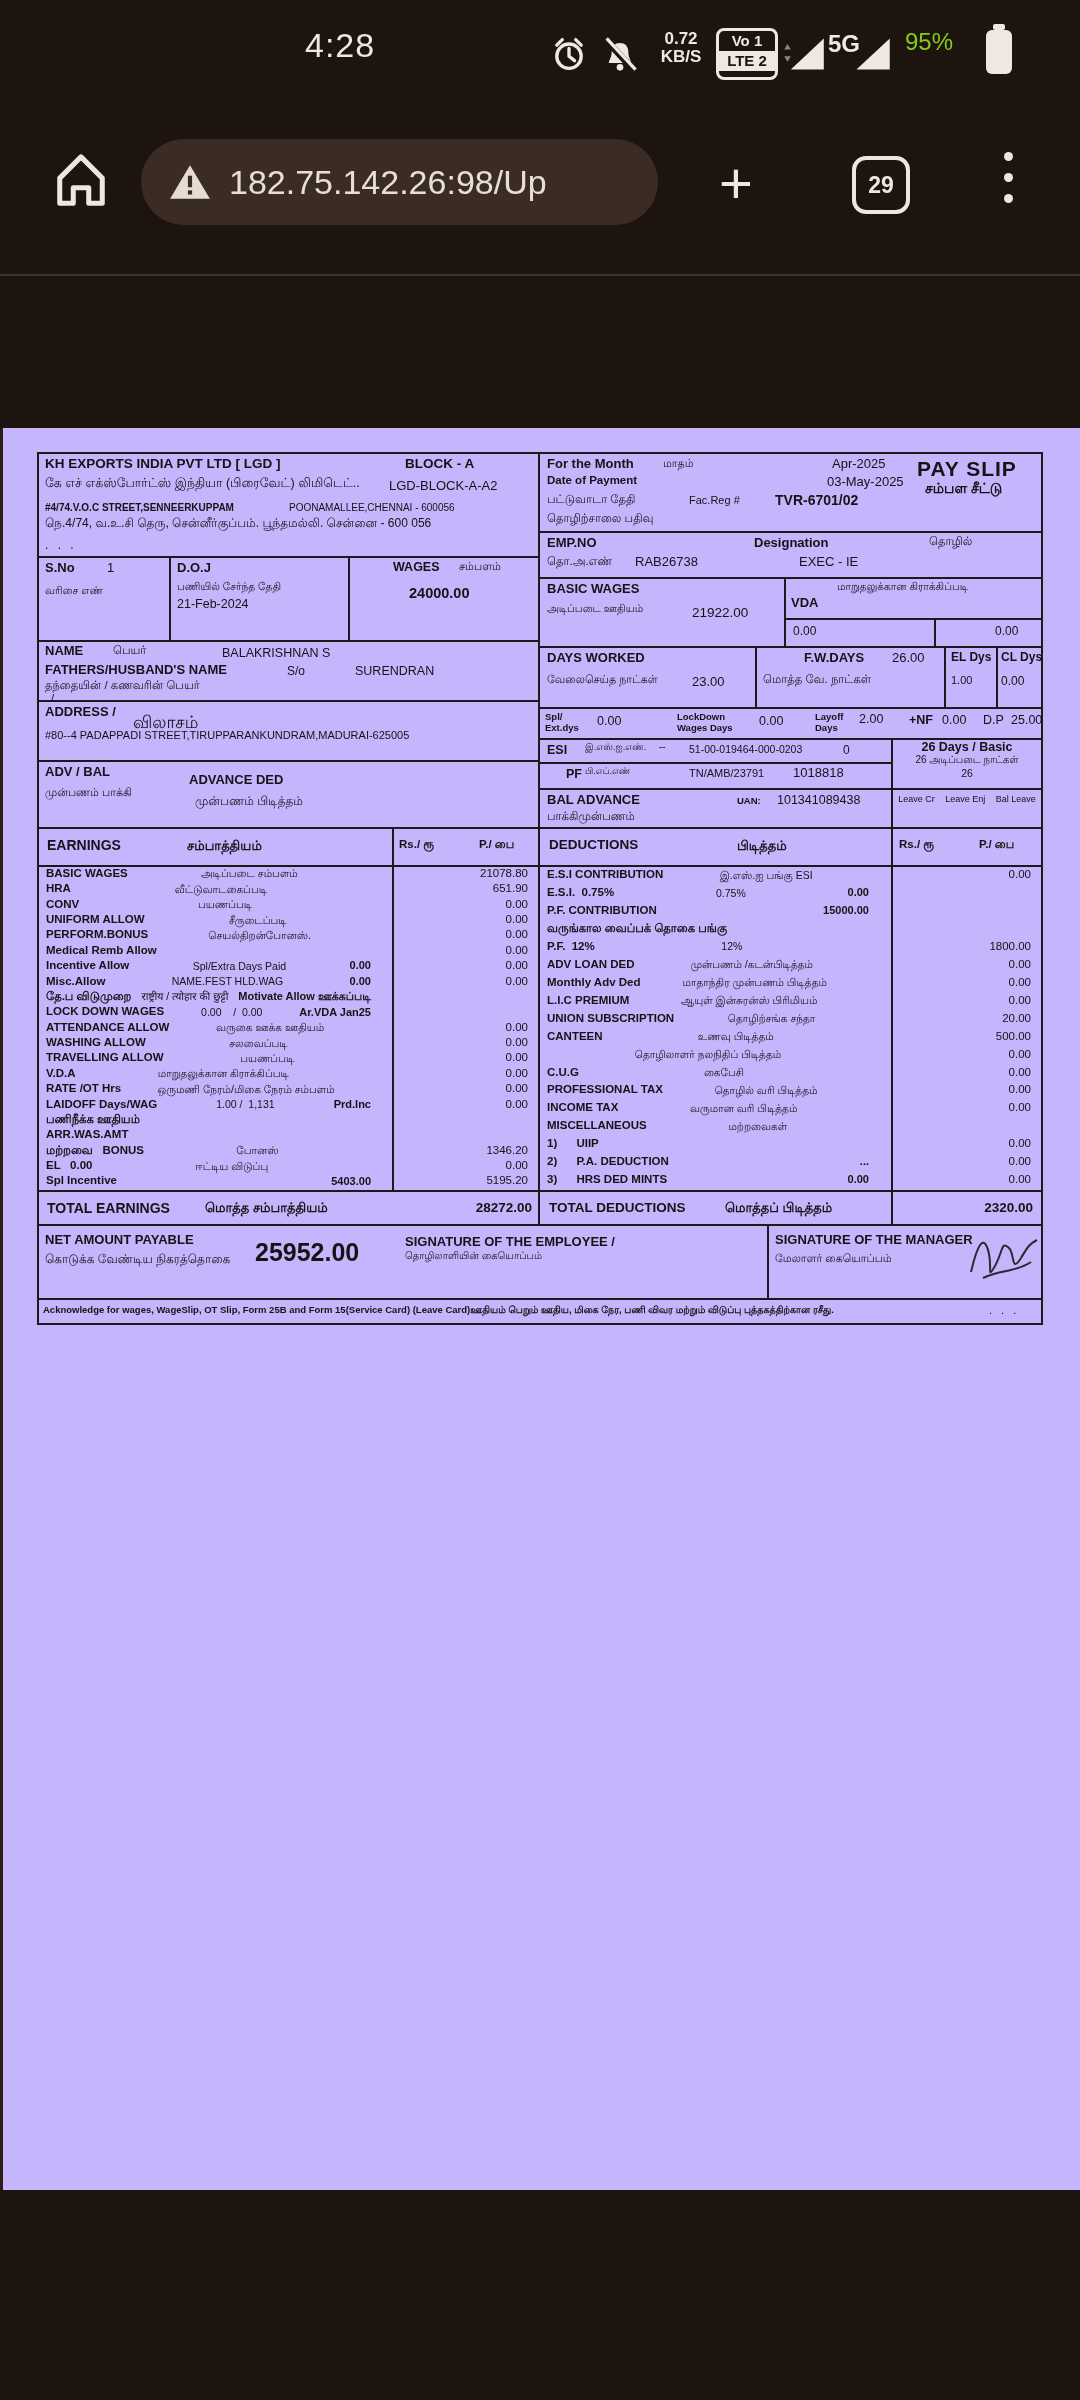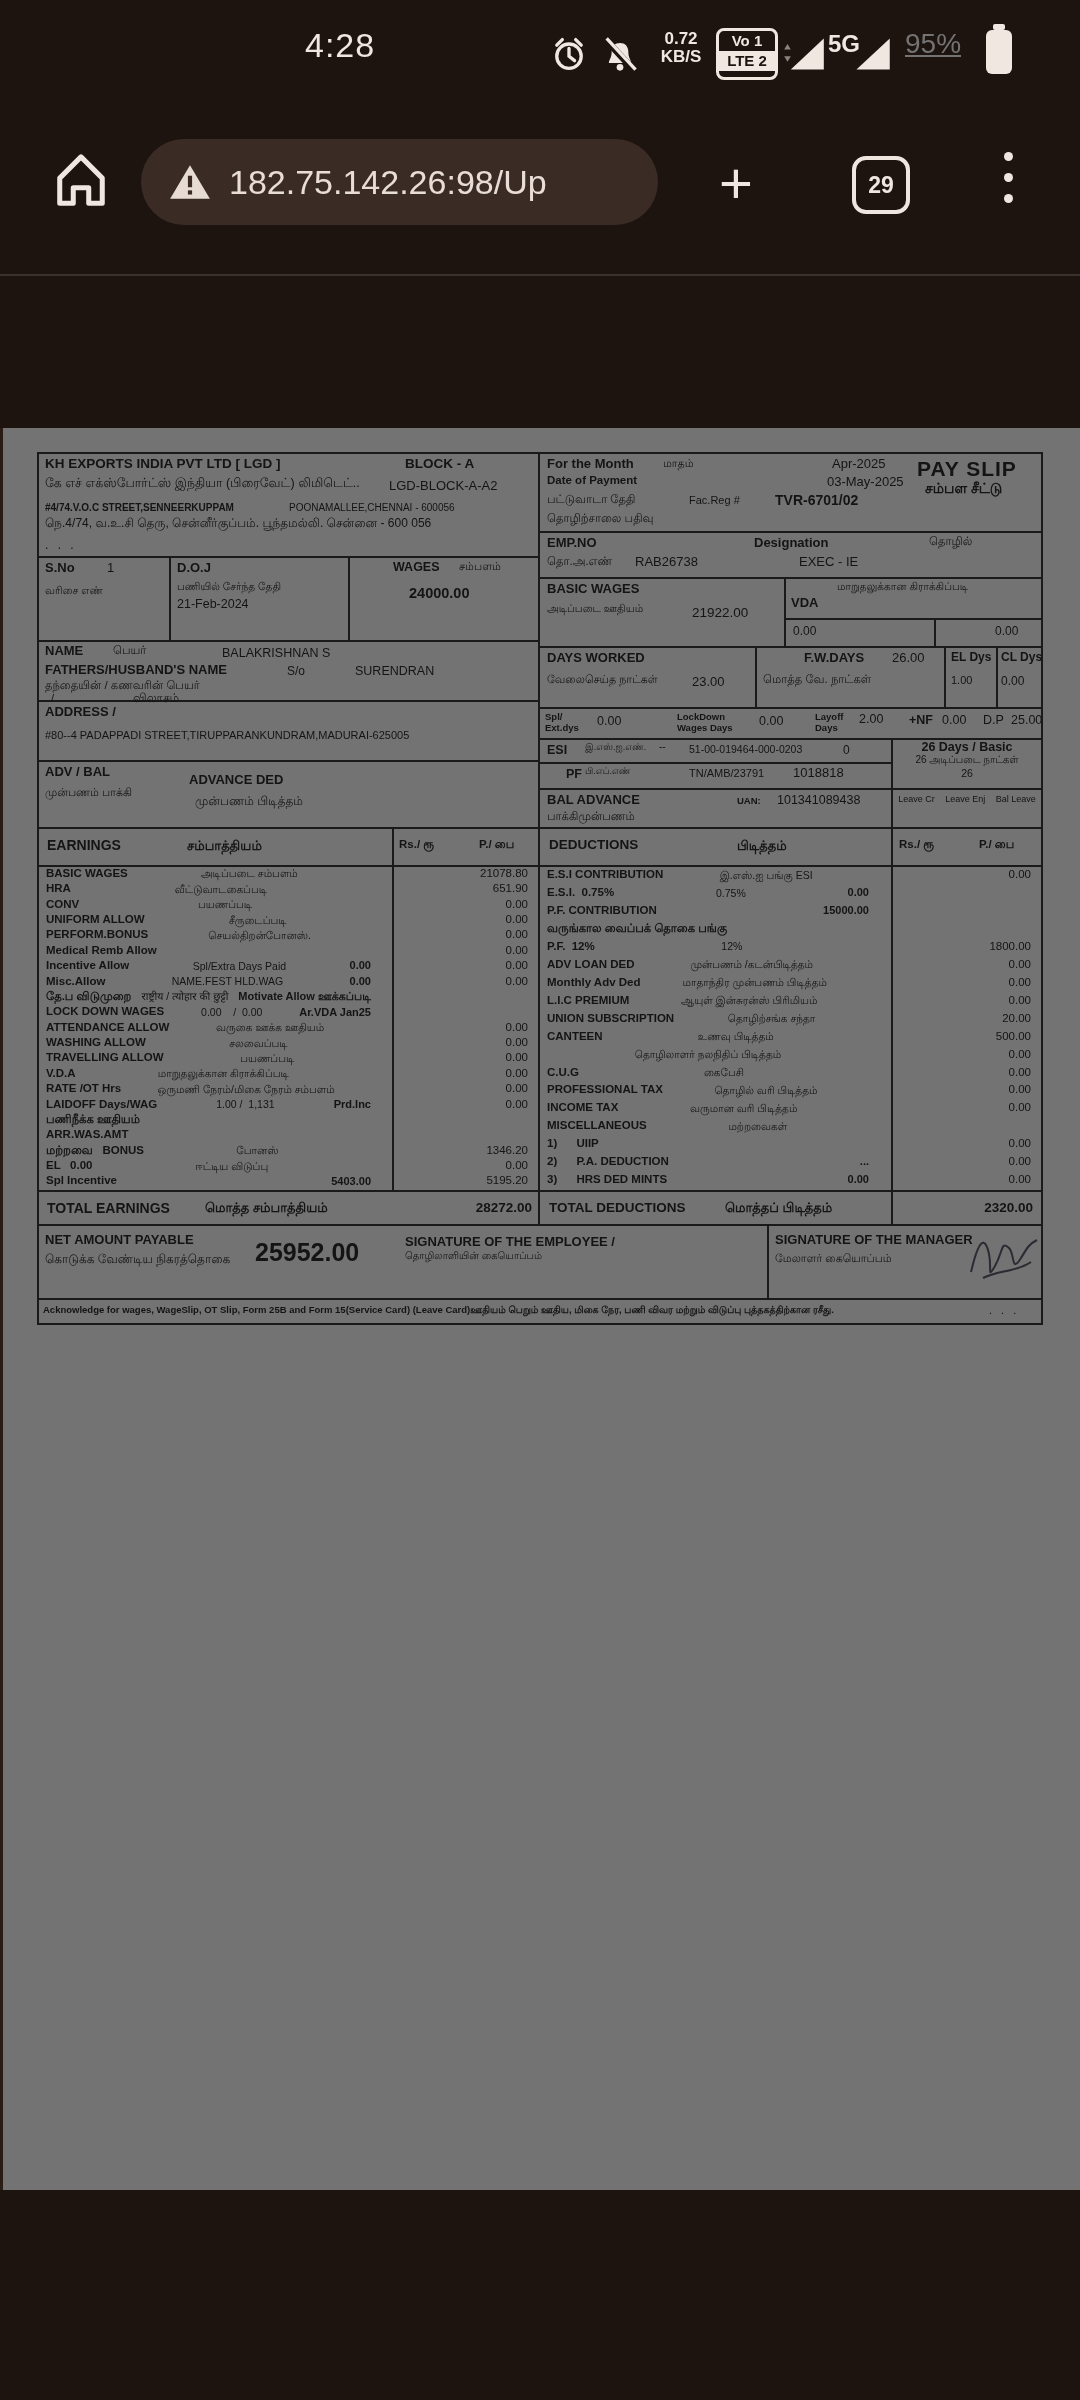--- a/index.html
+++ b/index.html
@@ -8,36 +8,36 @@
   .abs{position:absolute;}
   
   .chrome-text{color:#f0e7e1;}
   .statusbar{position:absolute;left:0;top:0;width:1080px;height:100px;}
   .time{position:absolute;left:305px;top:26px;font-size:34px;letter-spacing:1px;color:#f0e7e1;}
   .sicon{position:absolute;top:34px;}
   .kbps{position:absolute;top:30px;text-align:center;color:#f0e7e1;font-size:17px;line-height:18px;font-weight:700;}
   .volte{position:absolute;top:28px;width:56px;height:46px;border:3px solid #f0e7e1;border-radius:8px;
          text-align:center;color:#f0e7e1;font-size:15px;font-weight:700;line-height:20px;overflow:hidden;}
   .volte .inv{background:#f0e7e1;color:#1e140f;display:block;}
-  .battpct{position:absolute;top:28px;font-size:28px;color:#737373;text-decoration:underline;}
+  .battpct{position:absolute;top:28px;font-size:24px;color:#84cc16;}
   .batt{position:absolute;top:30px;width:26px;height:44px;background:#f0e7e1;border-radius:6px;}
   .batt:before{content:"";position:absolute;left:7px;top:-6px;width:12px;height:6px;background:#f0e7e1;border-radius:2px;}
   .toolbar{position:absolute;left:0;top:109px;width:1080px;height:150px;}
   .urlpill{position:absolute;left:141px;top:30px;width:517px;height:86px;background:#3a2c25;border-radius:43px;
            display:flex;align-items:center;overflow:hidden;}
   .urltext{color:#e9ded7;font-size:34px;white-space:nowrap;}
   .plus{position:absolute;left:703px;top:20px;width:66px;height:106px;color:#efe6e0;font-size:58px;font-weight:300;
         display:flex;align-items:center;justify-content:center;}
   .tabbox{position:absolute;left:852px;top:47px;width:50px;height:50px;border:4px solid #efe6e0;border-radius:14px;
           color:#efe6e0;font-size:23px;font-weight:700;display:flex;align-items:center;justify-content:center;}
   .kebab{position:absolute;left:1002px;top:43px;width:12px;height:60px;}
   .kebab i{display:block;width:9px;height:9px;border-radius:50%;background:#efe6e0;margin:0 auto 12px auto;}
   .divline{position:absolute;left:0;top:274px;width:1080px;height:2px;background:#3a312b;}
   
-  .page{position:absolute;left:0;top:428px;width:1080px;height:1762px;background:#737373;color:#151515;}
+  .page{position:absolute;left:0;top:428px;width:1080px;height:1762px;background:#c4b5fd;color:#151515;}
   .pageedge{position:absolute;left:0;top:0;width:3px;height:1762px;background:#2a1d15;}
   .slip{position:absolute;left:37px;top:24px;width:1006px;height:873px;font-size:12px;color:#141414;}
   .hl{position:absolute;background:#1a1a1a;height:2px;}
   .vl{position:absolute;background:#1a1a1a;width:2px;}
   .b{font-weight:700;}
   .ta{font-size:11px;}
   
   .rows{position:absolute;display:flex;flex-direction:column;}
   .trow{flex:1;display:flex;align-items:center;padding-left:7px;line-height:1;}
   .c-label{font-weight:700;font-size:11.5px;white-space:pre;}
@@ -193,21 +193,21 @@
       <div class="abs b" style="left:8px;top:191px;font-size:13px;">NAME</div>
       <div class="abs" style="left:76px;top:192px;font-size:11.5px;">பெயர்</div>
       <div class="abs" style="left:185px;top:194px;font-size:12.5px;">BALAKRISHNAN S</div>
       <div class="abs b" style="left:8px;top:210px;font-size:13px;">FATHERS/HUSBAND'S NAME</div>
       <div class="abs" style="left:250px;top:212px;font-size:12px;">S/o</div>
       <div class="abs" style="left:318px;top:212px;font-size:12.5px;">SURENDRAN</div>
       <div class="abs" style="left:8px;top:227px;font-size:11.5px;">தந்தையின் / கணவரின் பெயர்</div>
       <div class="abs" style="left:14px;top:240px;font-size:11px;">/</div>
 
       <div class="abs b" style="left:8px;top:252px;font-size:13px;">ADDRESS /</div>
-      <div class="abs" style="left:96px;top:239px;font-size:12px;">விலாசம்</div>
+      <div class="abs" style="left:96px;top:261px;font-size:17px;">விலாசம்</div>
       <div class="abs" style="left:8px;top:277px;font-size:11px;">#80--4 PADAPPADI STREET,TIRUPPARANKUNDRAM,MADURAI-625005</div>
 
       <div class="abs b" style="left:8px;top:312px;font-size:13px;">ADV / BAL</div>
       <div class="abs b" style="left:152px;top:320px;font-size:13px;">ADVANCE DED</div>
       <div class="abs" style="left:8px;top:334px;font-size:11px;">முன்பணம் பாக்கி</div>
       <div class="abs" style="left:158px;top:342px;font-size:12px;">முன்பணம் பிடித்தம்</div>
 
       <div class="abs b" style="left:510px;top:129px;font-size:13px;">BASIC WAGES</div>
       <div class="abs" style="left:510px;top:150px;font-size:10.5px;">அடிப்படை ஊதியம்</div>
       <div class="abs" style="left:655px;top:153px;font-size:13.5px;">21922.00</div>

